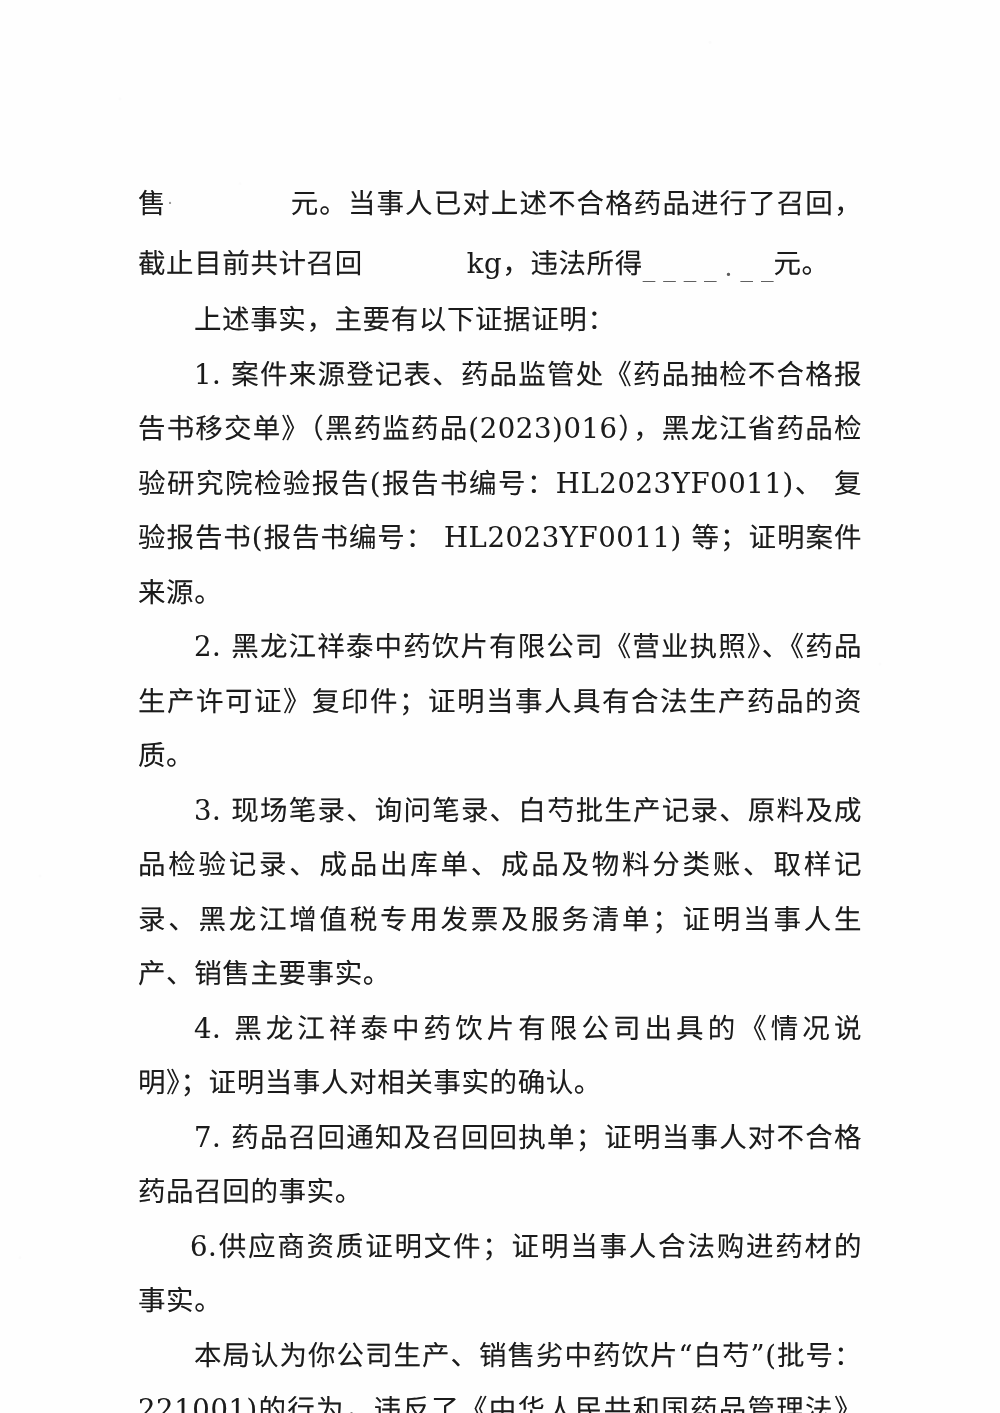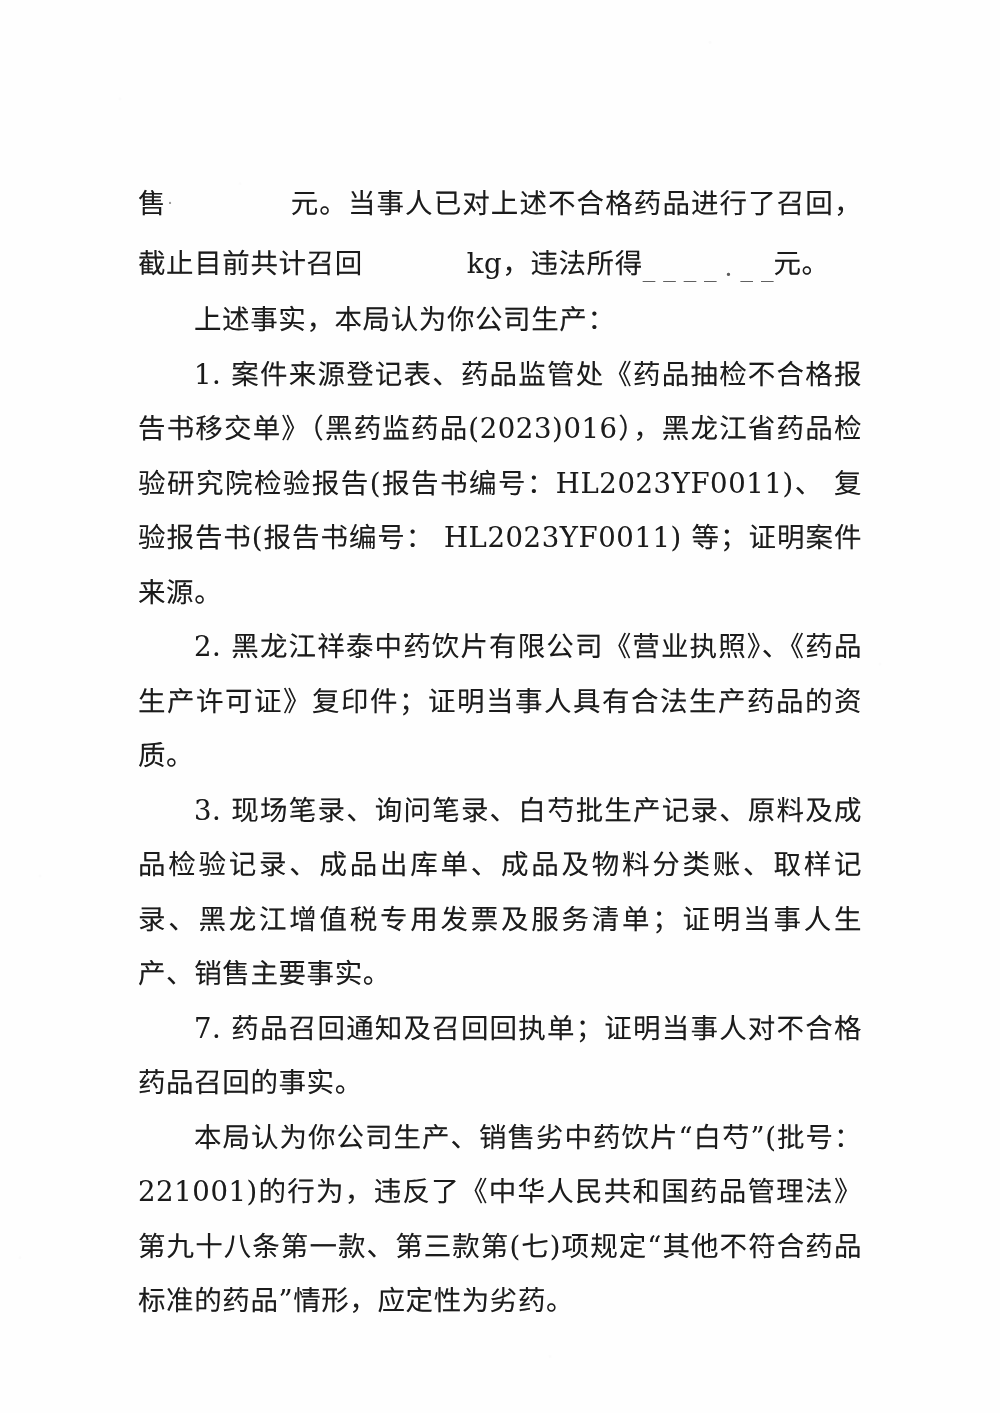--- a/index.html
+++ b/index.html
@@ -87,29 +87,31 @@
 </style>
 </head>
 <body>
 
 <div class="page">
 
   <div class="doc-body">
 
     <p class="para"><span>售</span><span class="smudge">·</span><span class="blank"></span><span>元。当事人已对上述不合格药品进行了召回，截止目前共计召回</span><span class="blank-sm"></span><span>kg，违法所得</span><span class="blank-dashes">_ _ _ _ . _ _</span><span>元。</span></p>
 
-    <p class="para indent">上述事实，本局认为你公司生产：</p>
+    <p class="para indent">上述事实，主要有以下证据证明：</p>
 
     <p class="para indent">1. 案件来源登记表、药品监管处《药品抽检不合格报告书移交单》（黑药监药品(2023)016），黑龙江省药品检验研究院检验报告(报告书编号：HL2023YF0011)、 复验报告书(报告书编号： HL2023YF0011) 等；证明案件来源。</p>
 
     <p class="para indent">2. 黑龙江祥泰中药饮片有限公司《营业执照》、《药品生产许可证》复印件；证明当事人具有合法生产药品的资质。</p>
 
     <p class="para indent">3. 现场笔录、询问笔录、白芍批生产记录、原料及成品检验记录、成品出库单、成品及物料分类账、取样记录、黑龙江增值税专用发票及服务清单；证明当事人生产、销售主要事实。</p>
 
+    <p class="para indent">4. 黑龙江祥泰中药饮片有限公司出具的《情况说明》；证明当事人对相关事实的确认。</p>
 
     <p class="para indent">7. 药品召回通知及召回回执单；证明当事人对不合格药品召回的事实。</p>
 
+    <p class="para indent-sm">6.供应商资质证明文件；证明当事人合法购进药材的事实。</p>
 
     <p class="para indent">本局认为你公司生产、销售劣中药饮片“白芍”(批号：221001)的行为，违反了《中华人民共和国药品管理法》第九十八条第一款、第三款第(七)项规定“其他不符合药品标准的药品”情形，应定性为劣药。</p>
 
   </div>
 
 </div>
 
 </body></html>

